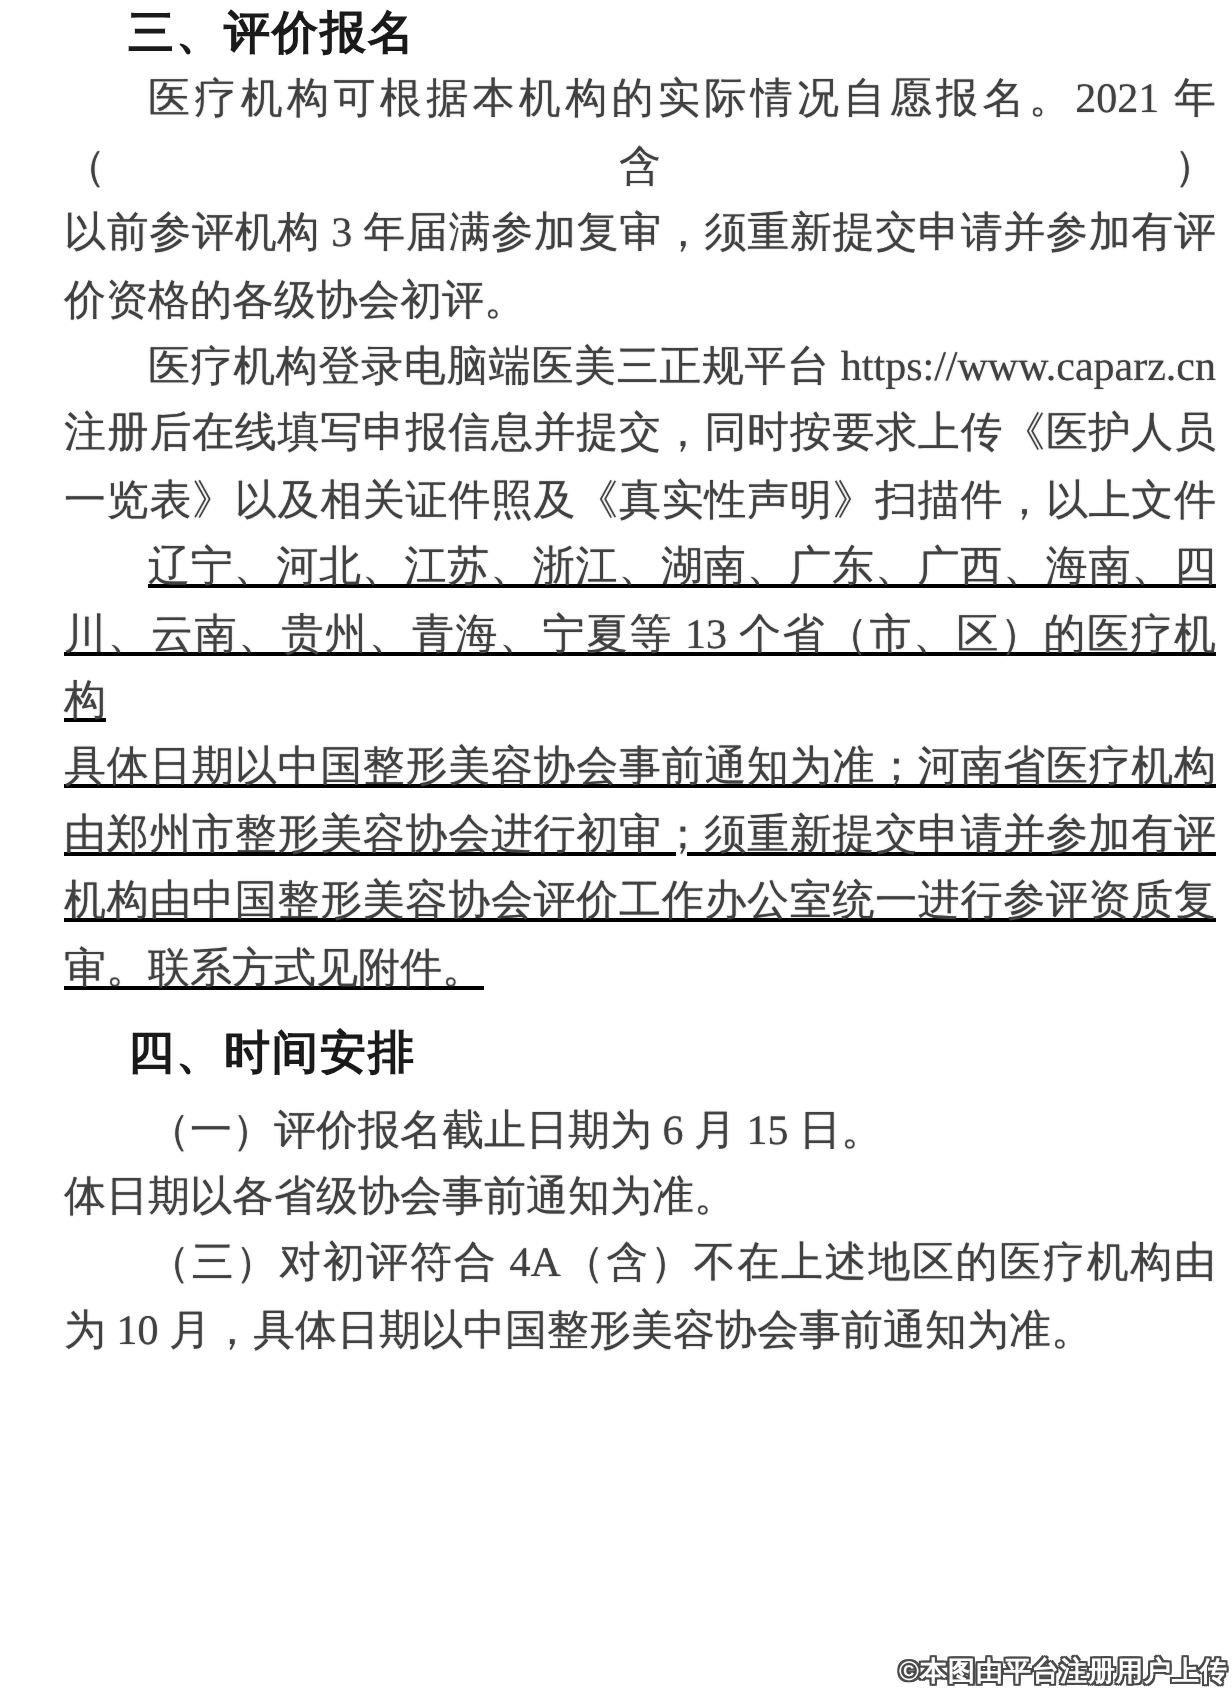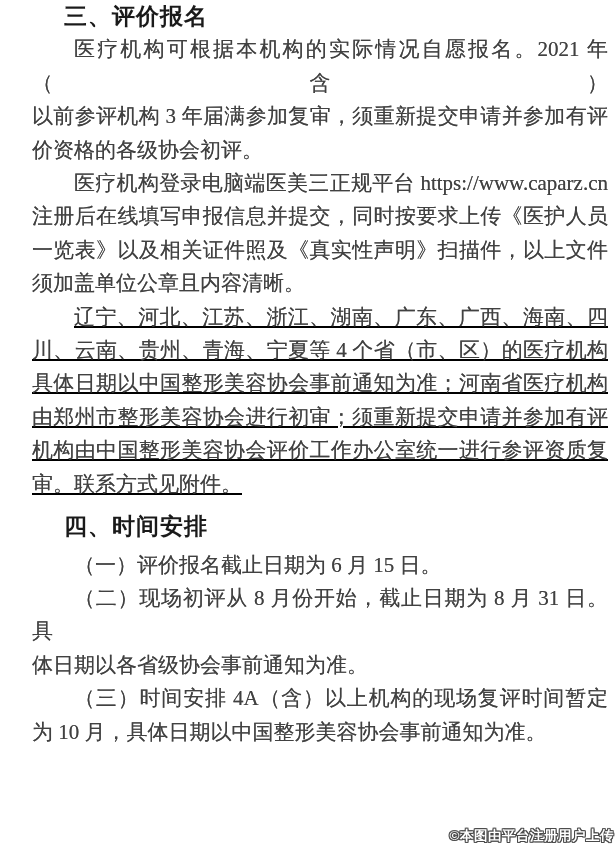--- a/index.html
+++ b/index.html
@@ -63,40 +63,38 @@
         <div class="heading">三、评价报名</div>
         <div class="para">
           <div class="line fill first">医疗机构可根据本机构的实际情况自愿报名。2021 年（含）</div>
           <div class="line fill">以前参评机构 3 年届满参加复审，须重新提交申请并参加有评</div>
           <div class="line">价资格的各级协会初评。</div>
         </div>
         <div class="para">
           <div class="line fill first">医疗机构登录电脑端医美三正规平台 https://www.caparz.cn</div>
           <div class="line fill">注册后在线填写申报信息并提交，同时按要求上传《医护人员</div>
           <div class="line fill">一览表》以及相关证件照及《真实性声明》扫描件，以上文件</div>
-          <div class="line">须加盖单位公章且内容清晰。</div>
         </div>
         <div class="para">
           <div class="line fill first">辽宁、河北、江苏、浙江、湖南、广东、广西、海南、四</div>
-          <div class="line fill">川、云南、贵州、青海、宁夏等 4 个省（市、区）的医疗机构</div>
+          <div class="line fill">川、云南、贵州、青海、宁夏等 13 个省（市、区）的医疗机构</div>
           <div class="line fill">具体日期以中国整形美容协会事前通知为准；河南省医疗机构</div>
           <div class="line fill">由郑州市整形美容协会进行初审；须重新提交申请并参加有评</div>
           <div class="line fill">机构由中国整形美容协会评价工作办公室统一进行参评资质复</div>
           <div class="line">审。联系方式见附件。</div>
         </div>
       </div>
       <div class="section" id="sec1">
         <div class="heading">四、时间安排</div>
         <div class="para">
           <div class="line first">（一）评价报名截止日期为 6 月 15 日。</div>
         </div>
         <div class="para">
-          <div class="line fill first">（二）现场初评从 8 月份开始，截止日期为 8 月 31 日。具</div>
           <div class="line">体日期以各省级协会事前通知为准。</div>
         </div>
         <div class="para">
-          <div class="line fill first">（三）时间安排 4A（含）以上机构的现场复评时间暂定</div>
+          <div class="line fill first">（三）对初评符合 4A（含）不在上述地区的医疗机构由</div>
           <div class="line">为 10 月，具体日期以中国整形美容协会事前通知为准。</div>
         </div>
       </div>
     </div>
   <div class="watermark">©本图由平台注册用户上传</div>
 </div>
 
 </body></html>

